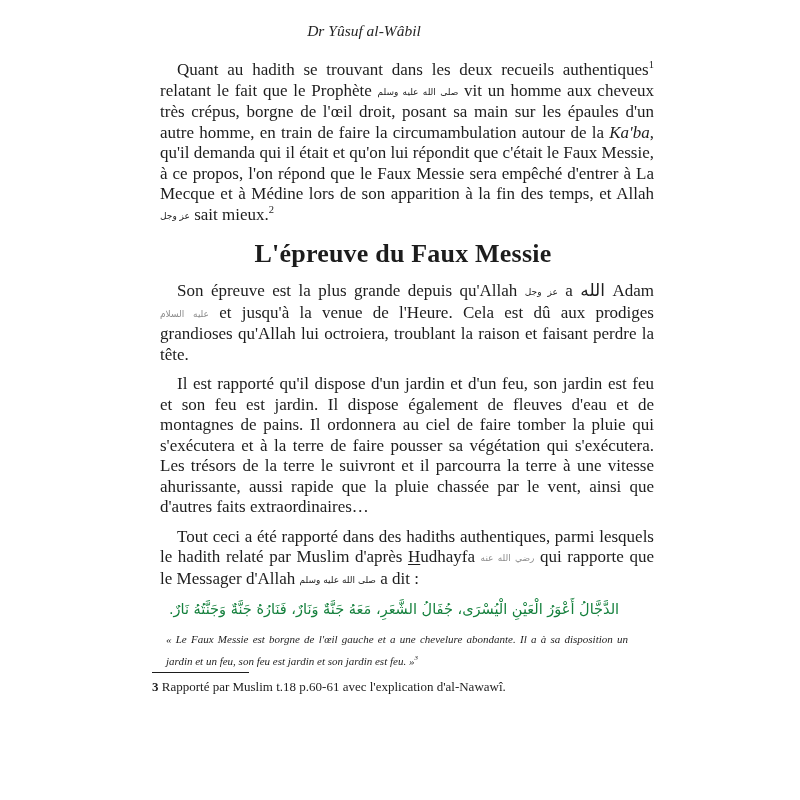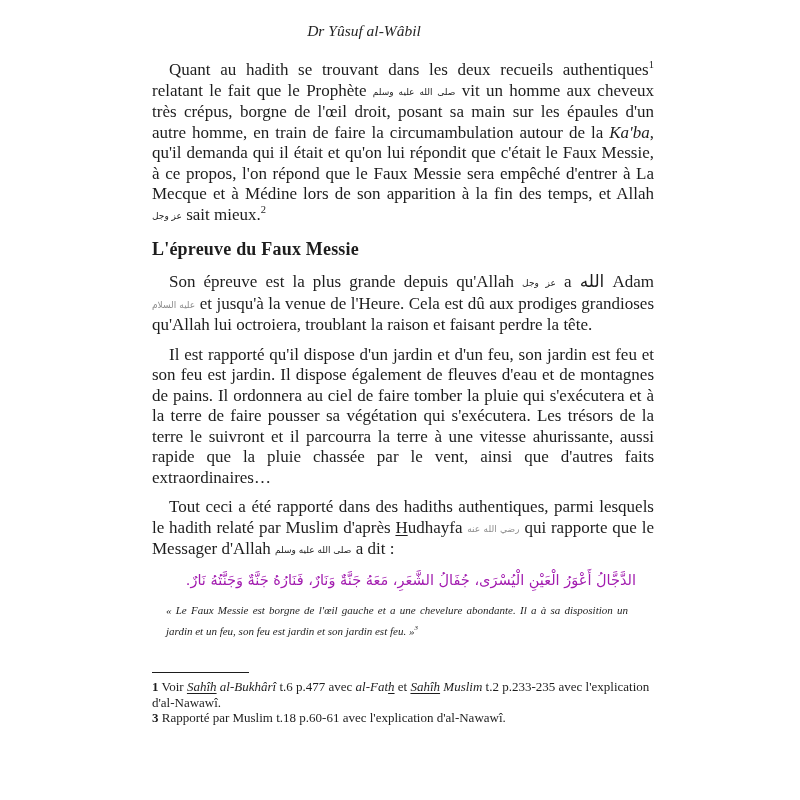--- a/index.html
+++ b/index.html
@@ -26,43 +26,43 @@
     font-size: 15.5px;
     color: #262626;
   }
   .content {
     position: absolute;
     top: 60px;
     left: 152px;
     width: 502px;
   }
   .content p {
-    margin: 0 0 9px 0;
+    margin: 0 0 9px 8px;
   }
   p.body {
     font-size: 17px;
     line-height: 20.5px;
     text-align: justify;
     text-indent: 17px;
   }
   h2.section-heading {
-    text-align: left;
-    font-size: 18px;
+    text-align: center;
+    font-size: 26px;
     font-weight: bold;
     margin: 13px 0 12px 0;
     letter-spacing: 0.2px;
   }
   p.arabic {
     direction: rtl;
-    text-align: right;
+    text-align: center;
     font-family: "DejaVu Sans", sans-serif;
     font-size: 14.5px;
     line-height: 1.45;
     margin: 2px 18px 9px 0 !important;
-    color: #a21caf;
+    color: #15803d;
   }
   p.quote {
     font-style: italic;
     font-size: 11px;
     line-height: 21.5px;
     text-align: justify;
     margin: 2px 26px 0 14px !important;
   }
   .footnotes {
     position: absolute;
@@ -122,18 +122,17 @@
       <p class="body"><span>Son épreuve est la plus grande depuis qu'Allah </span><span class="s-honorific">عز وجل</span><span> a الله Adam </span><span class="s-honorific s-light">عليه السلام</span><span> et jusqu'à la venue de l'Heure. Cela est dû aux prodiges grandioses qu'Allah lui octroiera, troublant la raison et faisant perdre la tête.</span></p>
       <p class="body"><span>Il est rapporté qu'il dispose d'un jardin et d'un feu, son jardin est feu et son feu est jardin. Il dispose également de fleuves d'eau et de montagnes de pains. Il ordonnera au ciel de faire tomber la pluie qui s'exécutera et à la terre de faire pousser sa végétation qui s'exécutera. Les trésors de la terre le suivront et il parcourra la terre à une vitesse ahurissante, aussi rapide que la pluie chassée par le vent, ainsi que d'autres faits extraordinaires…</span></p>
       <p class="body"><span>Tout ceci a été rapporté dans des hadiths authentiques, parmi lesquels le hadith relaté par Muslim d'après </span><span class="s-u">H</span><span>udhayfa </span><span class="s-honorific s-light">رضي الله عنه</span><span> qui rapporte que le Messager d'Allah </span><span class="s-honorific">صلى الله عليه وسلم</span><span> a dit :</span></p>
       <p class="arabic"><span>الدَّجَّالُ أَعْوَرُ الْعَيْنِ الْيُسْرَى، جُفَالُ الشَّعَرِ، مَعَهُ جَنَّةٌ وَنَارٌ، فَنَارُهُ جَنَّةٌ وَجَنَّتُهُ نَارٌ.</span></p>
       <p class="quote"><span>« Le Faux Messie est borgne de l'œil gauche et a une chevelure abondante. Il a à sa disposition un jardin et un feu, son feu est jardin et son jardin est feu. »</span><sup>3</sup></p>
     </div>
 
   <div class="footnotes">
     <div class="footnote-rule"></div>
     <div id="footnote-list">
-        <p><span class="s-b">1</span><span> Voir </span><span class="s-iu">Sahîh</span><span class="s-i"> al-Bukhârî</span><span> t.6 p.477 avec </span><span class="s-i">al-Fat</span><span class="s-iu">h</span><span> et </span><span class="s-iu">Sahîh</span><span class="s-i"> Muslim</span><span> t.2 p.233-235 avec l'explication d'al-Nawawî.</span></p>
         <p><span class="s-b">3</span><span> Rapporté par Muslim t.18 p.60-61 avec l'explication d'al-Nawawî.</span></p>
       </div>
   </div>
 
 </div>
 
 </body></html>

